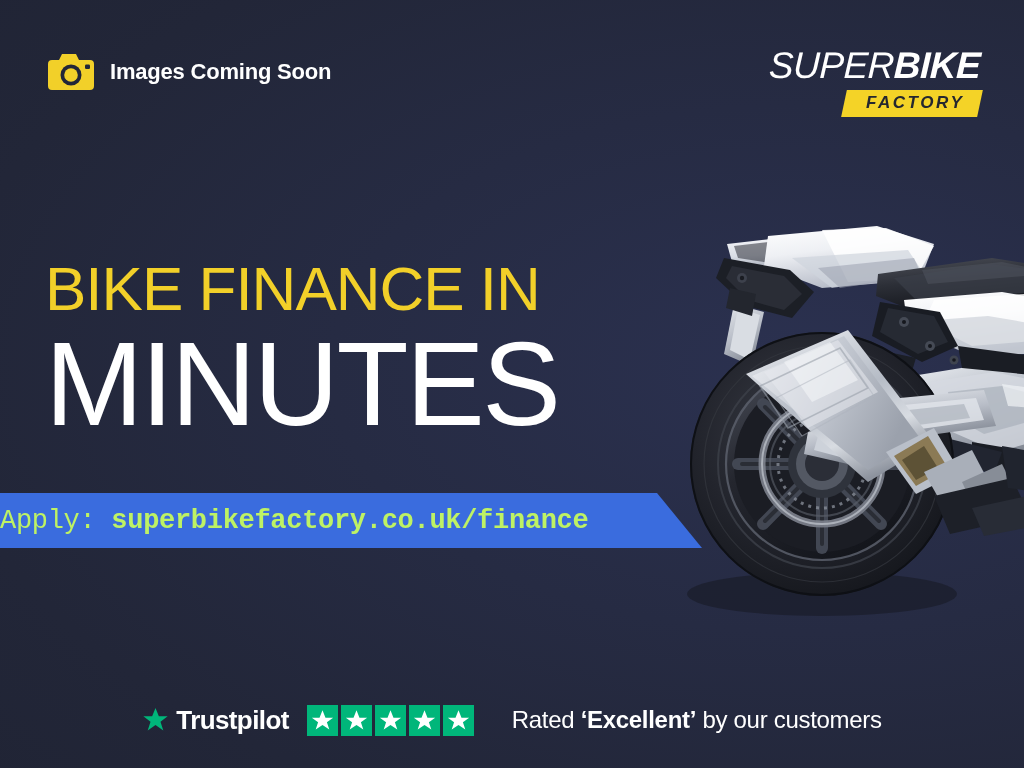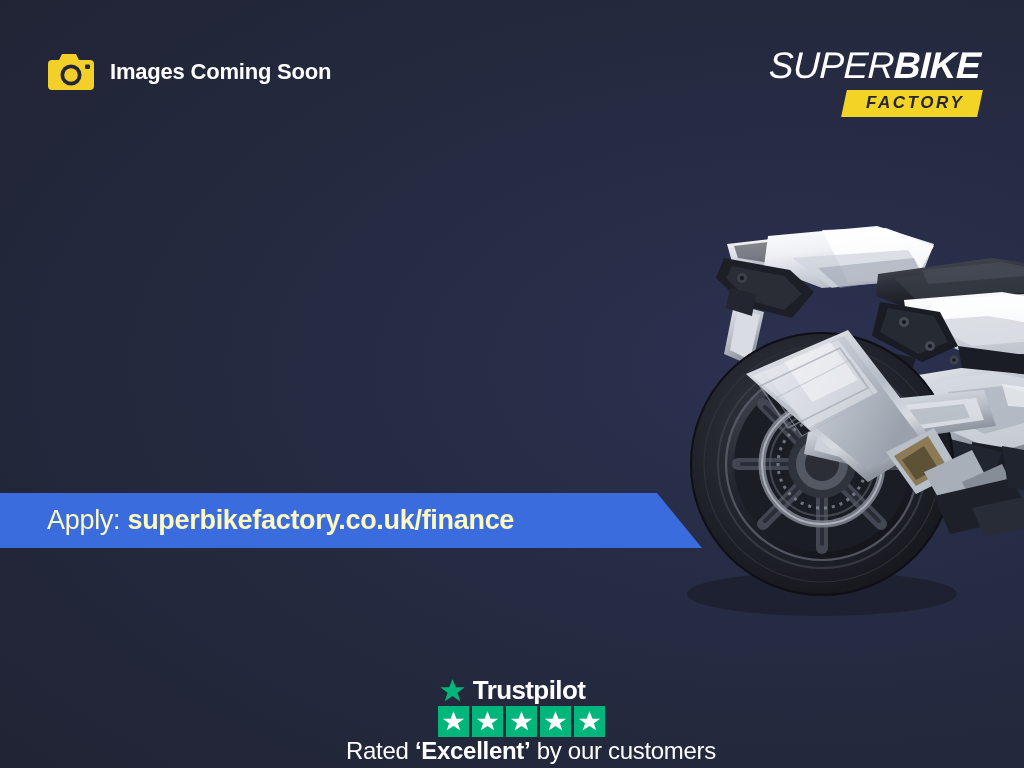--- a/index.html
+++ b/index.html
@@ -77,31 +77,31 @@
 
   
   #apply-banner{
     position:absolute;left:0;top:493px;
     width:702px;height:55px;
     background:#3A6CDE;
     clip-path:polygon(0 0, 657px 0, 702px 100%, 0 100%);
     display:flex;align-items:center;
   }
   #apply-text{
-    margin-left:47px;
-    color:#fef9c3;font-size:27px;white-space:nowrap;
+    color:#bef264;font-size:27px;white-space:nowrap;
     letter-spacing:-0.3px;
+    font-family:Liberation Mono, monospace;
   }
   #apply-prefix{font-weight:normal;}
   #apply-url{font-weight:bold;}
 
   
   #trustpilot-row{
     position:absolute;left:0;top:697px;width:1024px;height:46px;
-    display:flex;align-items:center;justify-content:center;gap:0;flex-direction:column;
+    display:flex;align-items:center;justify-content:center;gap:0;
   }
   #tp-logo{display:flex;align-items:center;gap:7px;}
   #tp-logo-star{width:27px;height:26px;display:block;}
   #tp-logo-text{
     color:#ffffff;font-size:26px;font-weight:bold;letter-spacing:-0.6px;
   }
   #tp-stars{display:flex;gap:3px;margin-left:18px;}
   .tp-star-box{
     width:31px;height:31px;background:#00B67A;
     display:flex;align-items:center;justify-content:center;
@@ -321,20 +321,24 @@
     <div id="logo">
       <div id="logo-word">
         <span id="logo-super">SUPER</span><span id="logo-bike">BIKE</span>
       </div>
       <div id="logo-factory-wrap">
         <span id="logo-factory">FACTORY</span>
       </div>
     </div>
   </div>
 
+  <div id="headline">
+    <div id="headline-line1">BIKE FINANCE IN</div>
+    <div id="headline-line2">MINUTES</div>
+  </div>
 
   <div id="apply-banner">
     <div id="apply-text">
       <span id="apply-prefix">Apply: </span><span id="apply-url">superbikefactory.co.uk/finance</span>
     </div>
   </div>
 
   <div id="trustpilot-row">
     <div id="tp-logo">
       <svg id="tp-logo-star" viewBox="0 0 24 24">

